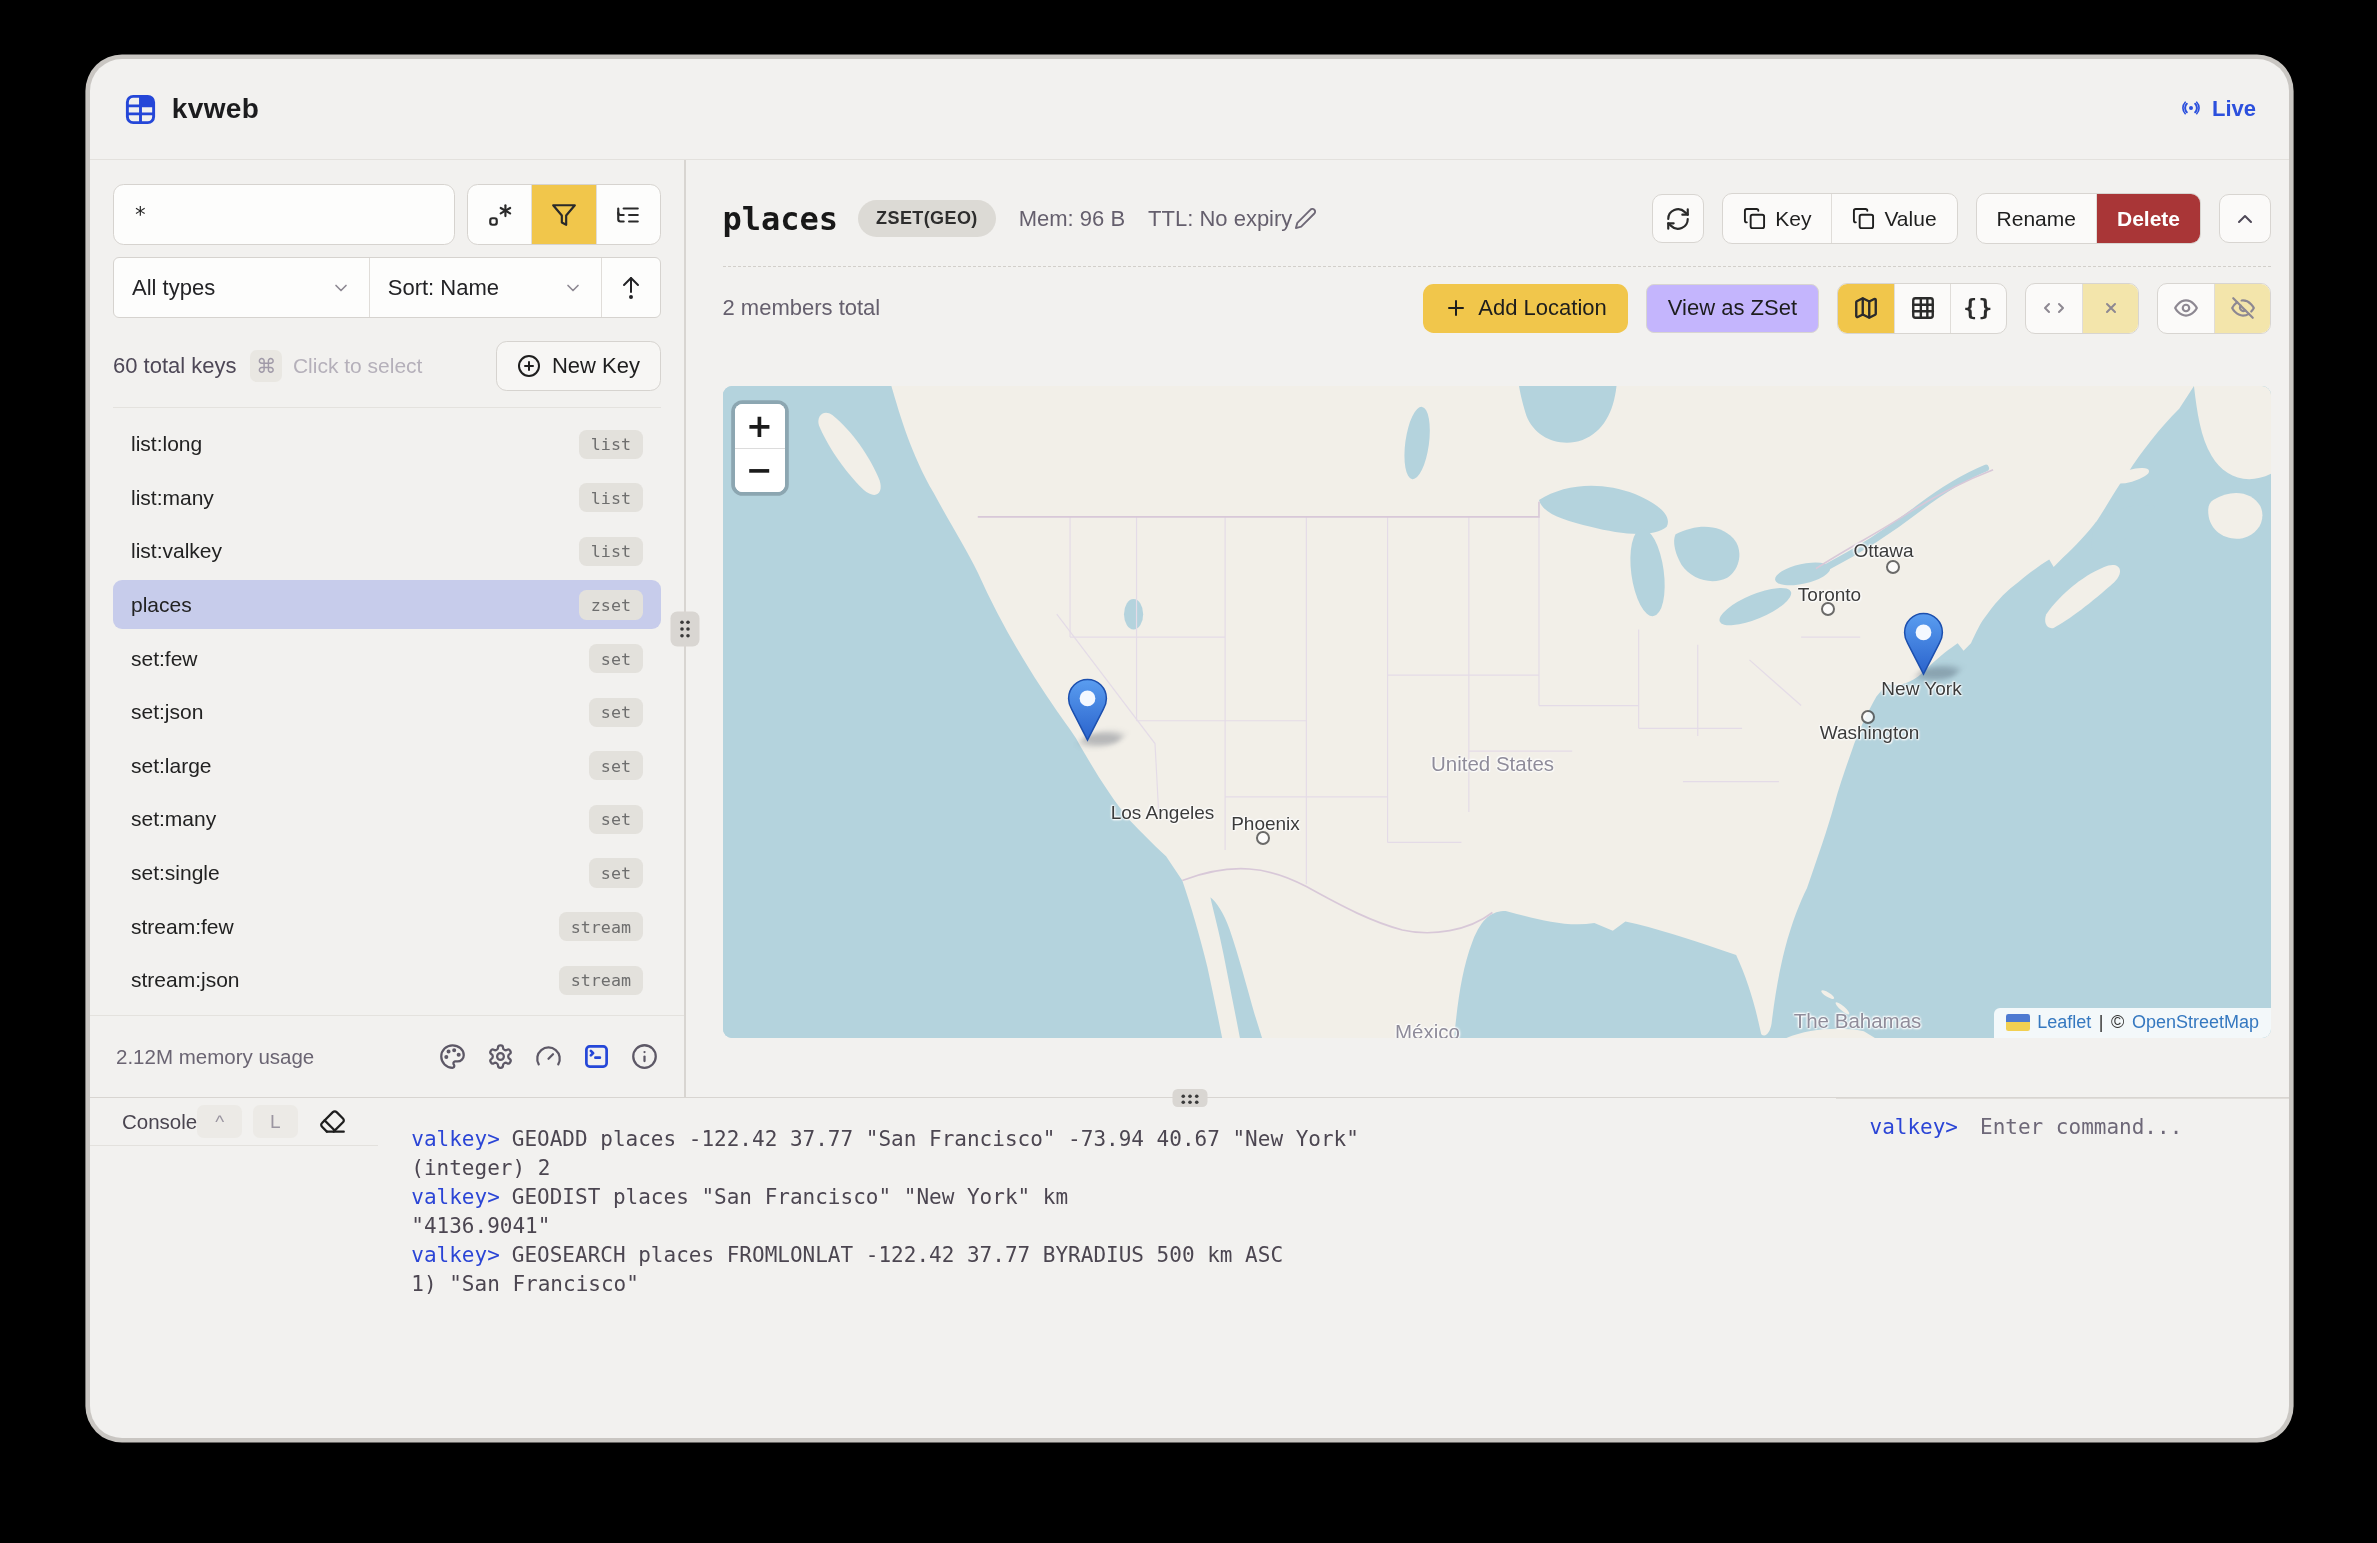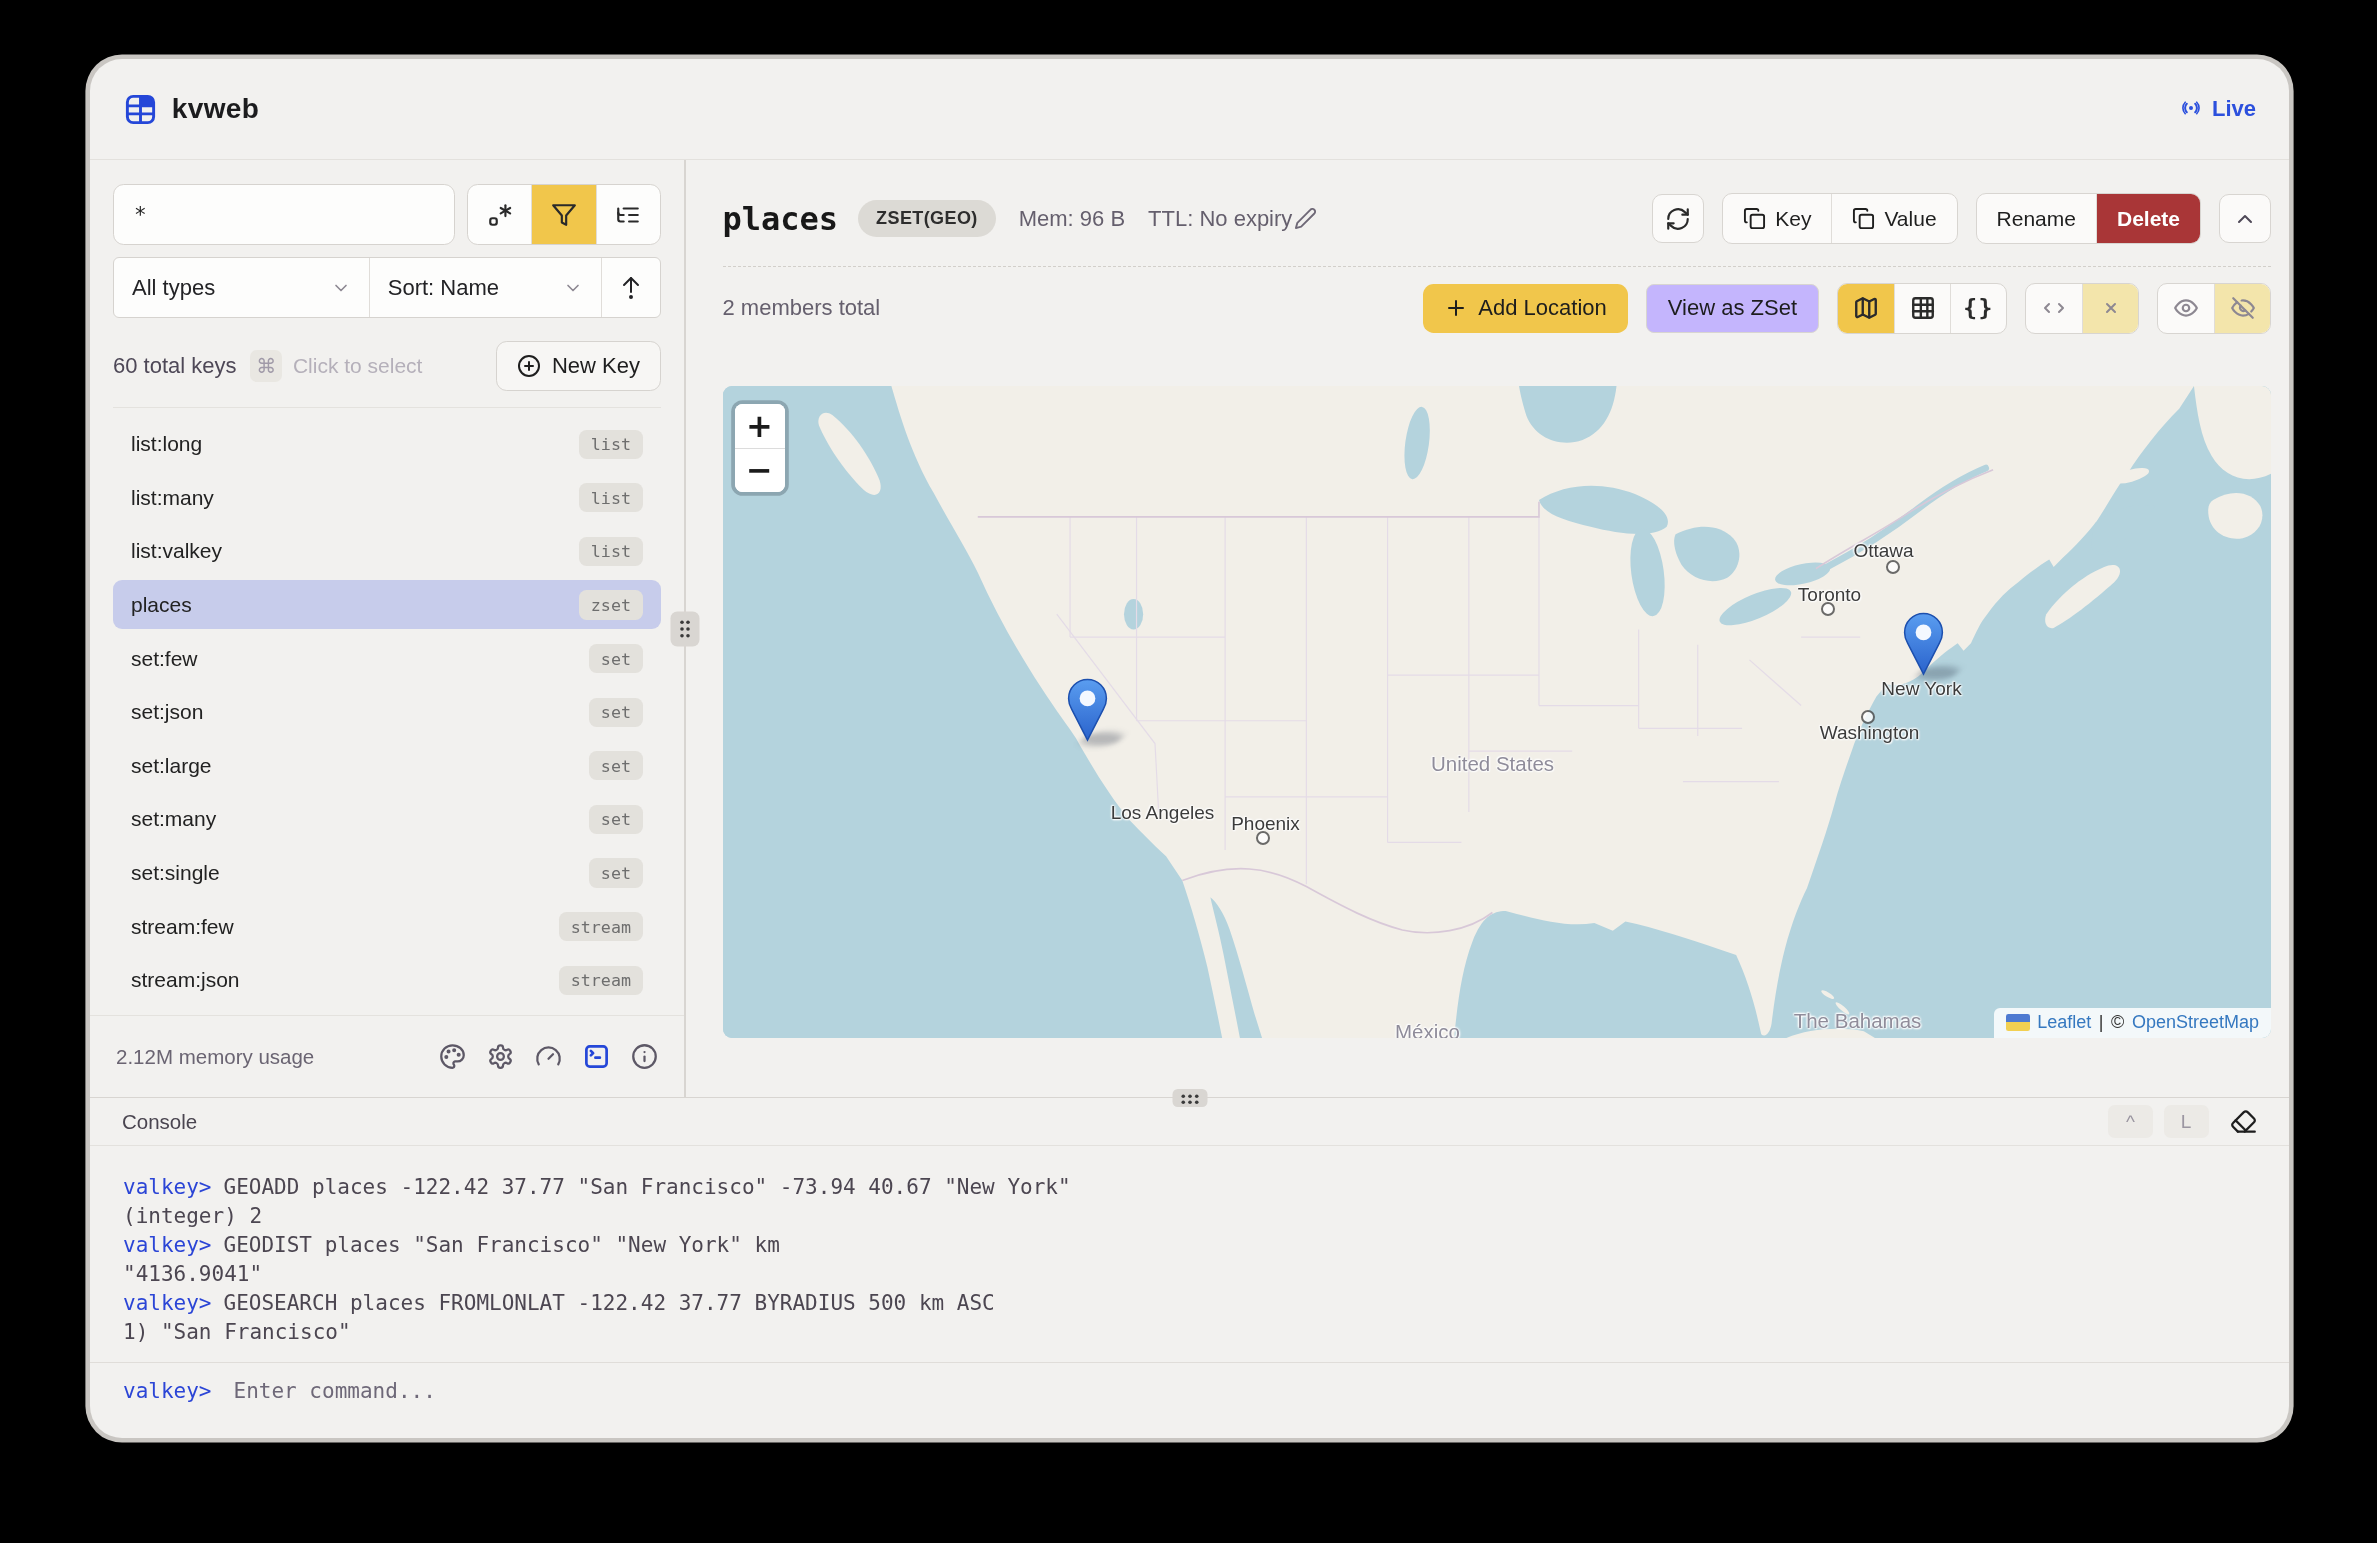--- a/index.html
+++ b/index.html
@@ -100,21 +100,21 @@
     box-shadow:0 0 0 3.8px rgba(108,130,140,.55);background:#fff;z-index:4;}
   .zbtn{width:100%;height:44px;background:#fff;border:none;font-size:32px;font-weight:bold;color:#1b1b1b;
     display:flex;align-items:center;justify-content:center;cursor:pointer;font-family:"DejaVu Sans",sans-serif;}
   .zbtn + .zbtn{border-top:1.5px solid #dcdcdc;}
   .attribution{position:absolute;right:0;bottom:0;background:rgba(255,255,255,.84);padding:4.6px 12px;
     font-size:18px;color:#333;display:flex;align-items:center;gap:7.6px;border-top-left-radius:6px;z-index:4;}
   .attribution a{color:#3578c0;text-decoration:none;}
   .ua-flag{display:inline-block;width:24px;height:16.7px;border-radius:2.3px;
     background:linear-gradient(to bottom,#4e7ad1 50%,#f2d052 50%);}
   
-  .console{flex:none;height:340px;border-top:1.5px solid #d8d5d1;position:relative;display:flex;flex-direction:column;}
+  .console{flex:none;height:340px;border-top:1.5px solid #d8d5d1;position:relative;display:flex;flex-direction:row;}
   .console-head{height:47px;flex:none;display:flex;align-items:center;padding:0 32px;border-bottom:1.5px solid #e3e1dd;}
   .console-title{font-size:20.5px;color:#4a4550;}
   .console-tools{margin-left:auto;display:flex;align-items:center;gap:10.7px;}
   .kbd{min-width:33px;height:33px;border-radius:6.8px;background:#eceae6;color:#9b96a1;font-size:19px;
     display:flex;align-items:center;justify-content:center;padding:0 6px;}
   .eraser{margin-left:10.7px;color:#1e1e1e;display:flex;cursor:pointer;}
   .console-log{flex:1;padding:27px 33px 0 33px;font-family:"DejaVu Sans Mono",monospace;font-size:21px;
     line-height:29px;color:#4c4651;overflow:hidden;}
   .prompt{color:#2b45d6;}
   .prompt:not(:empty){margin-right:12px;}

